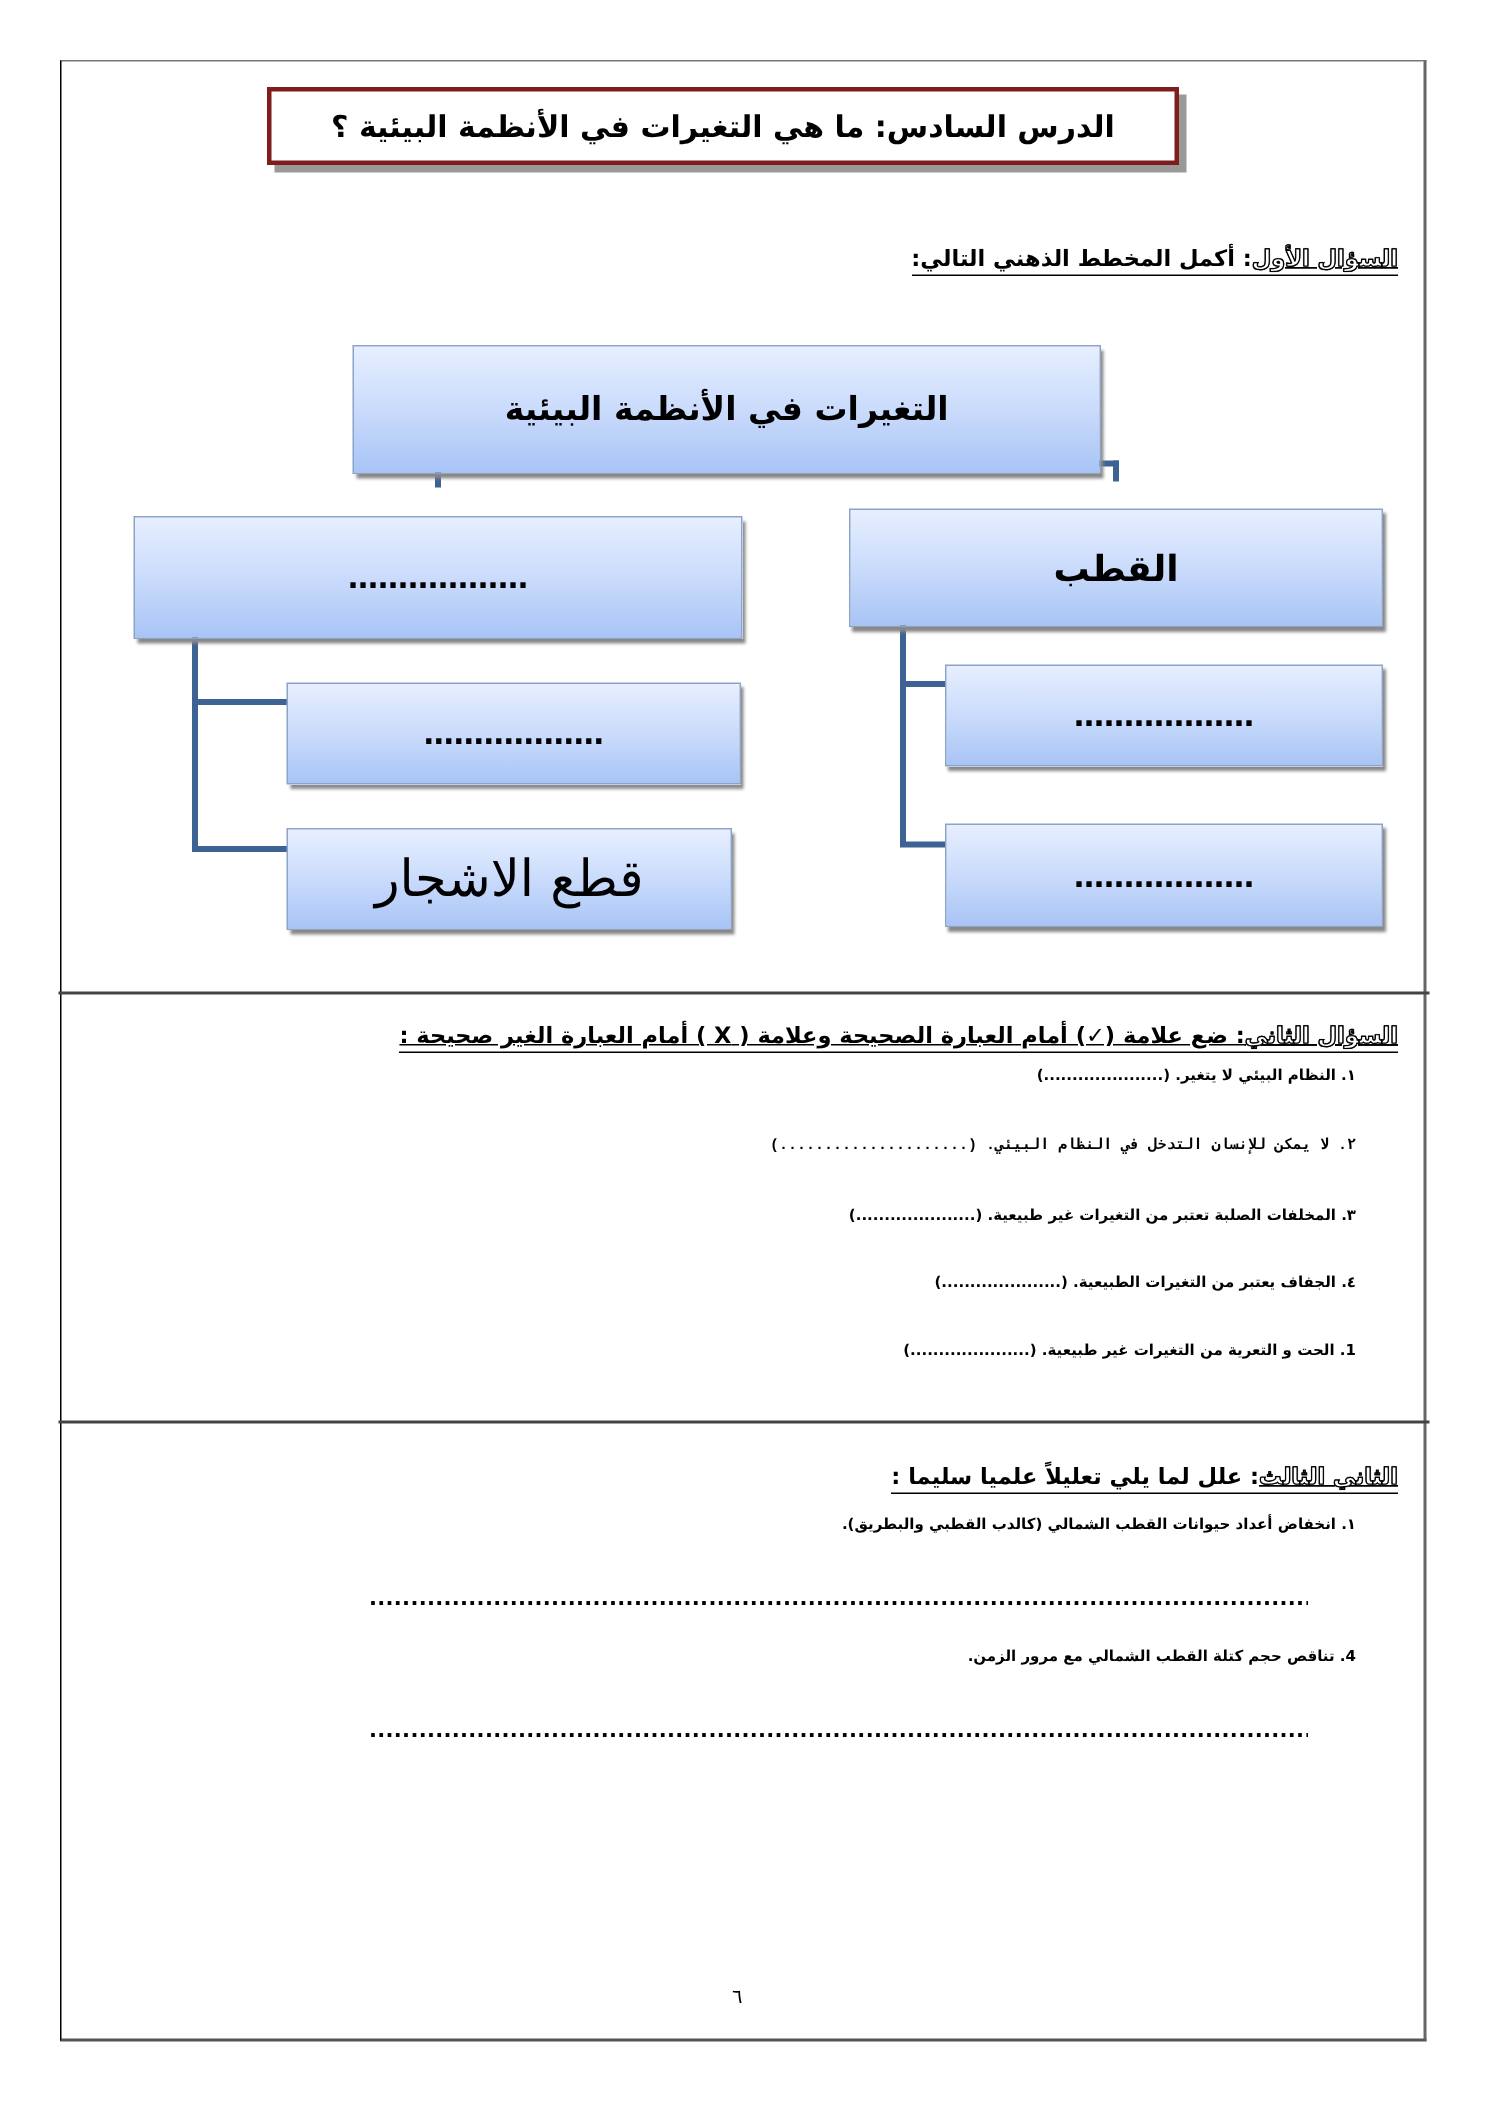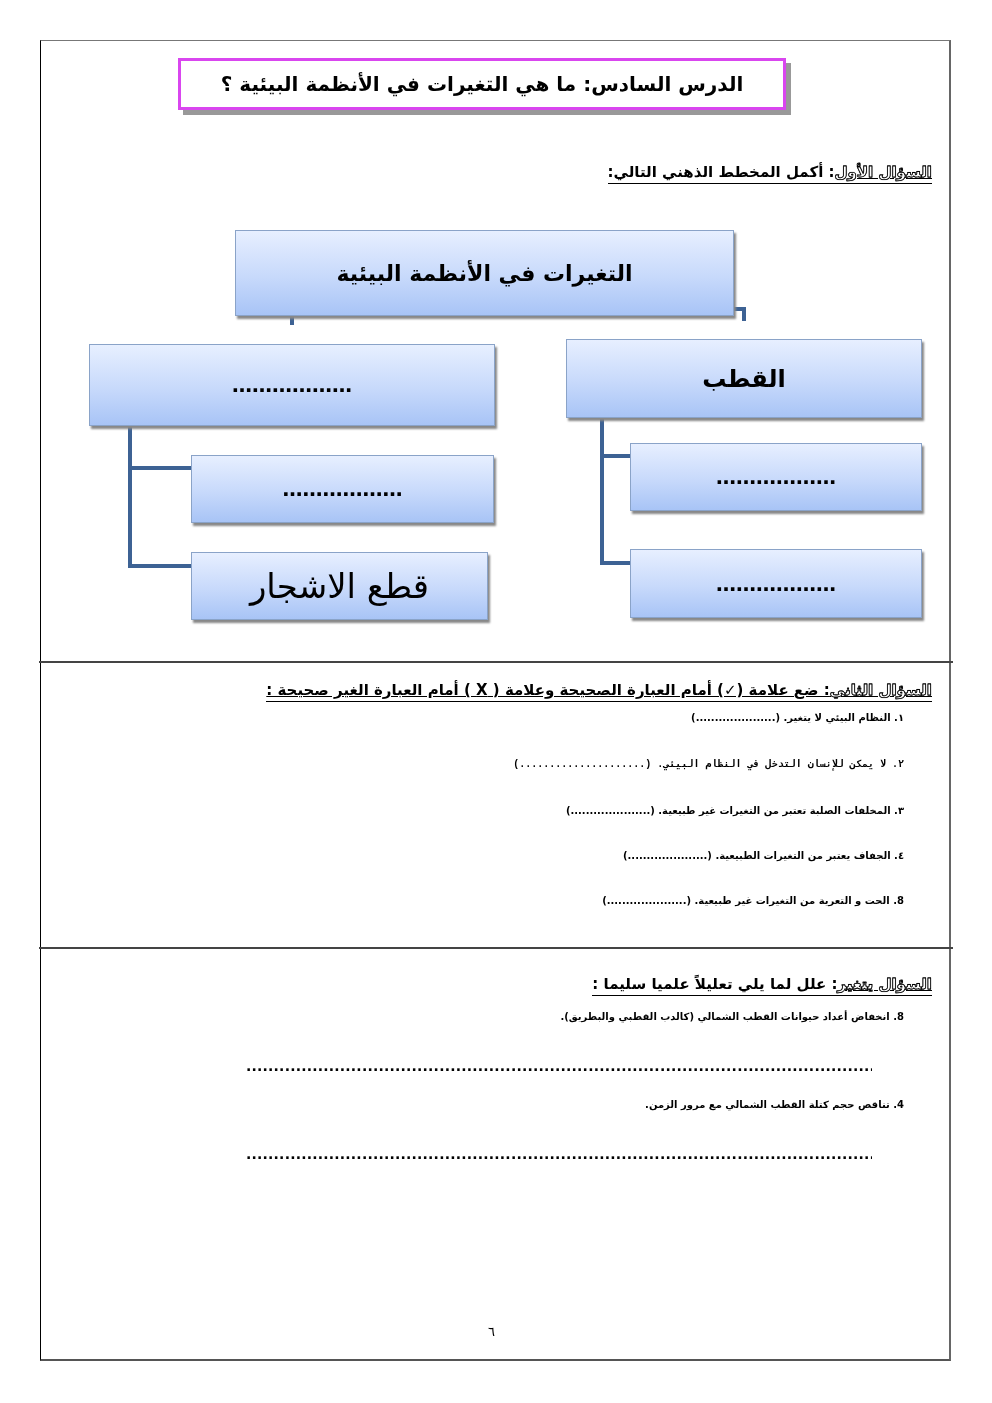--- a/index.html
+++ b/index.html
@@ -1,19 +1,19 @@
 <!DOCTYPE html>
 <html><head>
 <meta charset="utf-8">
 <style>
   html, body { margin:0; padding:0; background:#fff; }
   body { width:992px; height:1403px; position:relative; font-family:"DejaVu Sans", sans-serif; color:#000; overflow:hidden; }
   .frame { position:absolute; left:40px; top:40px; width:911px; height:1321px; border-left:1px solid #000; border-top:1px solid #777; border-right:2px solid #666; border-bottom:2px solid #555; box-sizing:border-box; }
   .hsep { position:absolute; left:39px; width:914px; height:2px; background:#444; }
-  .title-box { position:absolute; left:178px; top:58px; width:608px; height:52px; border:3px solid #d946ef; background:#fff; box-shadow:5px 5px 0 #999; box-sizing:border-box; display:flex; align-items:center; justify-content:center; font-size:20px; font-weight:bold; direction:rtl; }
+  .title-box { position:absolute; left:178px; top:58px; width:608px; height:52px; border:3px solid #7f1d1d; background:#fff; box-shadow:5px 5px 0 #999; box-sizing:border-box; display:flex; align-items:center; justify-content:center; font-size:20px; font-weight:bold; direction:rtl; }
   .qhead { position:absolute; right:60px; direction:rtl; font-size:15px; font-weight:bold; white-space:nowrap; }
   .qhead .lbl { text-decoration:underline; text-shadow:0 0 1px #000; color:#fff; -webkit-text-stroke:0.8px #000; }
   .qhead .txt { }
   .qhead.ul { border-bottom:1.5px solid #000; padding-bottom:2px; }
   .node { position:absolute; box-sizing:border-box; border:1px solid #8aa3c8; background:linear-gradient(#e7efff 0%, #c7d9fb 55%, #a8c4f6 100%); box-shadow:2px 3px 2px #888; display:flex; align-items:center; justify-content:center; direction:rtl; font-weight:bold; color:#000;margin-top:21px; }
   .conn { position:absolute; background:#3d6294; }
   .item { position:absolute; right:88px; direction:rtl; font-size:10px; font-weight:bold; white-space:nowrap; }
   .dots-line { position:absolute; left:246px; width:626px; top:0; font-size:14px; font-weight:bold; letter-spacing:0.2px; overflow:hidden; white-space:nowrap; height:20px; }
   .pagenum { position:absolute; left:488px; top:1324px; font-size:13px; }
 </style>
@@ -49,26 +49,26 @@
 <div class="node" style="left:191px; top:434px; width:303px; height:68px; font-size:20px;">………………</div>
 <div class="node" style="left:191px; top:531px; width:297px; height:68px; font-size:34px; font-weight:normal;">قطع الاشجار</div>
 
 <div class="qhead ul" style="top:681px;text-decoration:underline;">
   <span class="lbl">السؤال الثاني</span><span class="txt">: ضع علامة (✓) أمام العبارة الصحيحة وعلامة ( X ) أمام العبارة الغير صحيحة :</span>
 </div>
 <div class="item" style="top:712px;">١. النظام البيئي لا يتغير. (.....................)</div>
 <div class="item" style="top:758px;font-family:Liberation Mono, monospace;">٢. لا يمكن للإنسان التدخل في النظام البيئي. (.....................)</div>
 <div class="item" style="top:805px;">٣. المخلفات الصلبة تعتبر من التغيرات غير طبيعية. (.....................)</div>
 <div class="item" style="top:850px;">٤. الجفاف يعتبر من التغيرات الطبيعية. (.....................)</div>
-<div class="item" style="top:895px;">8.  الحت و التعرية من التغيرات غير طبيعية. (.....................)</div>
+<div class="item" style="top:895px;">1.  الحت و التعرية من التغيرات غير طبيعية. (.....................)</div>
 
 <div class="qhead ul" style="top:975px;">
-  <span class="lbl">السؤال يتغير</span><span class="txt">: علل لما يلي تعليلاً علميا سليما :</span>
+  <span class="lbl">الثاني الثالث</span><span class="txt">: علل لما يلي تعليلاً علميا سليما :</span>
 </div>
-<div class="item" style="top:1011px;">8. انخفاض أعداد حيوانات القطب الشمالي (كالدب القطبي والبطريق).</div>
+<div class="item" style="top:1011px;">١. انخفاض أعداد حيوانات القطب الشمالي (كالدب القطبي والبطريق).</div>
 <div style="position:absolute; top:1058px; left:0; width:992px;">
   <div class="dots-line">............................................................................................................................</div>
 </div>
 <div class="item" style="top:1099px;">4. تناقص حجم كتلة القطب الشمالي مع مرور الزمن.</div>
 <div style="position:absolute; top:1146px; left:0; width:992px;">
   <div class="dots-line">............................................................................................................................</div>
 </div>
 
 <div class="pagenum">٦</div>
 

